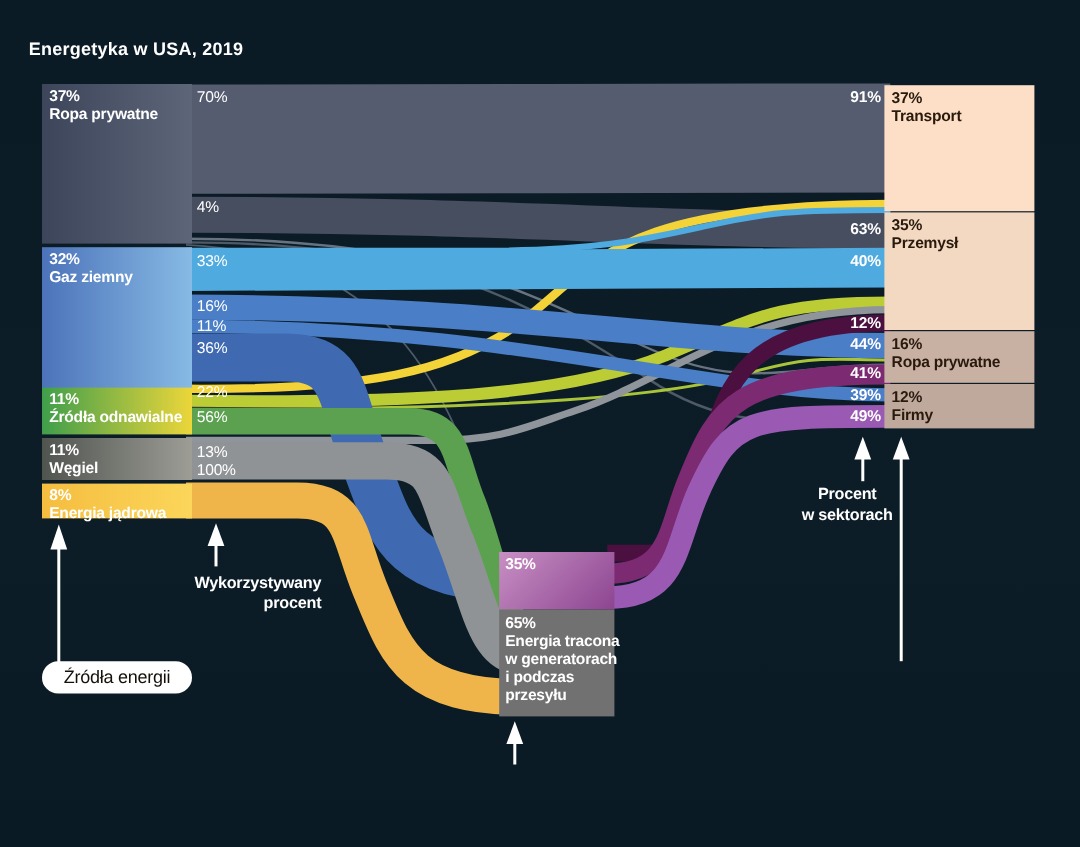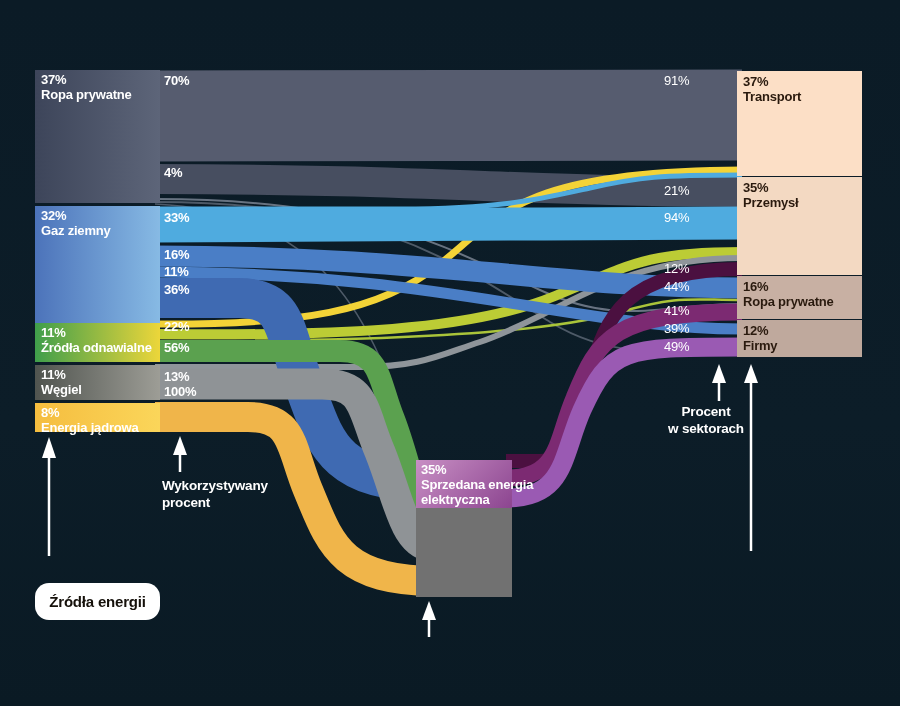--- a/index.html
+++ b/index.html
@@ -21,26 +21,26 @@
   .sec-tra{top:71px;height:105px;background:#fcdfc6;}
   .sec-prz{top:177px;height:98px;background:#f3d9c2;}
   .sec-oso{top:276px;height:43px;background:#c8b0a3;}
   .sec-fir{top:320px;height:37px;background:#bfa99d;}
   .sector .txt{padding:3px 0 0 6px;color:#2a1a0e;font-size:13px;font-weight:700;line-height:15px;letter-spacing:-.2px;}
   
   .node-sold{left:416px;top:460px;width:96px;height:48px;background:linear-gradient(135deg,#c88fc4,#8c4590);z-index:3;}
   .node-lost{left:416px;top:508px;width:96px;height:89px;background:#717171;z-index:3;}
   .node-txt{z-index:4;color:#fff;font-size:13px;font-weight:700;line-height:15px;white-space:pre-line;letter-spacing:-.2px;width:120px;}
   
-  .mid{left:164px;color:#fff;font-size:13px;font-weight:700;z-index:5;letter-spacing:-.2px;}
-  .share{left:664px;width:70px;color:#fff;font-size:13px;font-weight:400;z-index:5;letter-spacing:-.2px;}
+  .mid{left:164px;color:#fff;font-size:13px;font-weight:400;z-index:5;letter-spacing:-.2px;}
+  .share{left:664px;width:70px;text-align:right;color:#fff;font-size:13px;font-weight:700;z-index:5;letter-spacing:-.2px;}
   
-  .pill{height:37px;background:#fff;border-radius:14px;z-index:6;display:flex;align-items:center;justify-content:center;
-        color:#15100a;font-size:15px;font-weight:700;letter-spacing:-.2px;margin-top:32px;}
-  .note{color:#fff;font-size:13.5px;font-weight:700;line-height:17px;white-space:pre-line;z-index:6;letter-spacing:-.2px;}
+  .pill{height:27px;background:#fff;border-radius:14px;z-index:6;display:flex;align-items:center;justify-content:center;
+        color:#15100a;font-size:15px;font-weight:400;letter-spacing:-.2px;}
+  .note{color:#fff;font-size:13.5px;font-weight:700;line-height:17px;white-space:pre-line;z-index:6;letter-spacing:-.2px;text-align:right;}
 </style>
 </head>
 <body>
 
 <div class="stage">
 
   <svg class="flows" width="900" height="706" viewBox="0 0 900 706" fill="none">
 
     <path d="M155,116 C380,116 520,115 742,115" stroke="#565c6f" stroke-width="91"></path>
     <path d="M155,179 C420,179 540,192 742,192" stroke="#474e60" stroke-width="30"></path>
@@ -79,20 +79,21 @@
     </g>
     <g fill="#fff" stroke="none">
       <polygon points="49,437 42,458 56,458"></polygon>
       <polygon points="180,436 173,455 187,455"></polygon>
       <polygon points="429,601 422,620 436,620"></polygon>
       <polygon points="719,364 712,383 726,383"></polygon>
       <polygon points="751,364 744,383 758,383"></polygon>
     </g>
   </svg>
 
+  <div class="abs title">Energetyka w USA, 2019</div>
 
   <div class="abs block src-oil">
     <div class="txt"><span>37%</span><br><span>Ropa prywatne</span></div>
   </div>
   <div class="abs block src-gas">
     <div class="txt"><span>32%</span><br><span>Gaz ziemny</span></div>
   </div>
   <div class="abs block src-ren">
     <div class="txt"><span>11%</span><br><span>Źródła odnawialne</span></div>
   </div>
@@ -108,22 +109,22 @@
   <div class="abs mid" style="top:210px">33%</div>
   <div class="abs mid" style="top:247px">16%</div>
   <div class="abs mid" style="top:264px">11%</div>
   <div class="abs mid" style="top:282px">36%</div>
   <div class="abs mid" style="top:319px">22%</div>
   <div class="abs mid" style="top:340px">56%</div>
   <div class="abs mid" style="top:369px">13%</div>
   <div class="abs mid" style="top:384px">100%</div>
 
   <div class="abs share" style="top:73px">91%</div>
-  <div class="abs share" style="top:183px">21%</div>
-  <div class="abs share" style="top:210px">94%</div>
+  <div class="abs share" style="top:183px">63%</div>
+  <div class="abs share" style="top:210px">40%</div>
   <div class="abs share" style="top:261px">12%</div>
   <div class="abs share" style="top:279px">44%</div>
   <div class="abs share" style="top:303px">41%</div>
   <div class="abs share" style="top:321px">39%</div>
   <div class="abs share" style="top:339px">49%</div>
 
   <div class="abs sector sec-tra">
     <div class="txt"><span>37%</span><br><span>Transport</span></div>
   </div>
   <div class="abs sector sec-prz">
@@ -131,22 +132,25 @@
   </div>
   <div class="abs sector sec-oso">
     <div class="txt"><span>16%</span><br><span>Ropa prywatne</span></div>
   </div>
   <div class="abs sector sec-fir">
     <div class="txt"><span>12%</span><br><span>Firmy</span></div>
   </div>
 
   <div class="abs node-sold"></div>
   <div class="abs node-lost"></div>
-  <div class="abs node-txt" style="left:421px;top:462px"><span>35%</span><br><span>Sprzedana energia
-elektryczna</span></div>
+  <div class="abs node-txt" style="left:421px;top:462px"><span>35%</span><br></div>
+  <div class="abs node-txt" style="left:421px;top:511px"><span>65%</span><br><span>Energia tracona
+w generatorach
+i podczas
+przesyłu</span></div>
 
   <div class="abs pill" style="left:35px;top:551px;width:125px">
       <span>Źródła energii</span>
     </div>
   <div class="abs note" style="left:162px;top:477px">Wykorzystywany
 procent</div>
   <div class="abs note" style="left:646px;top:403px;width:120px;text-align:center">Procent
 w sektorach</div>
 
 </div>

